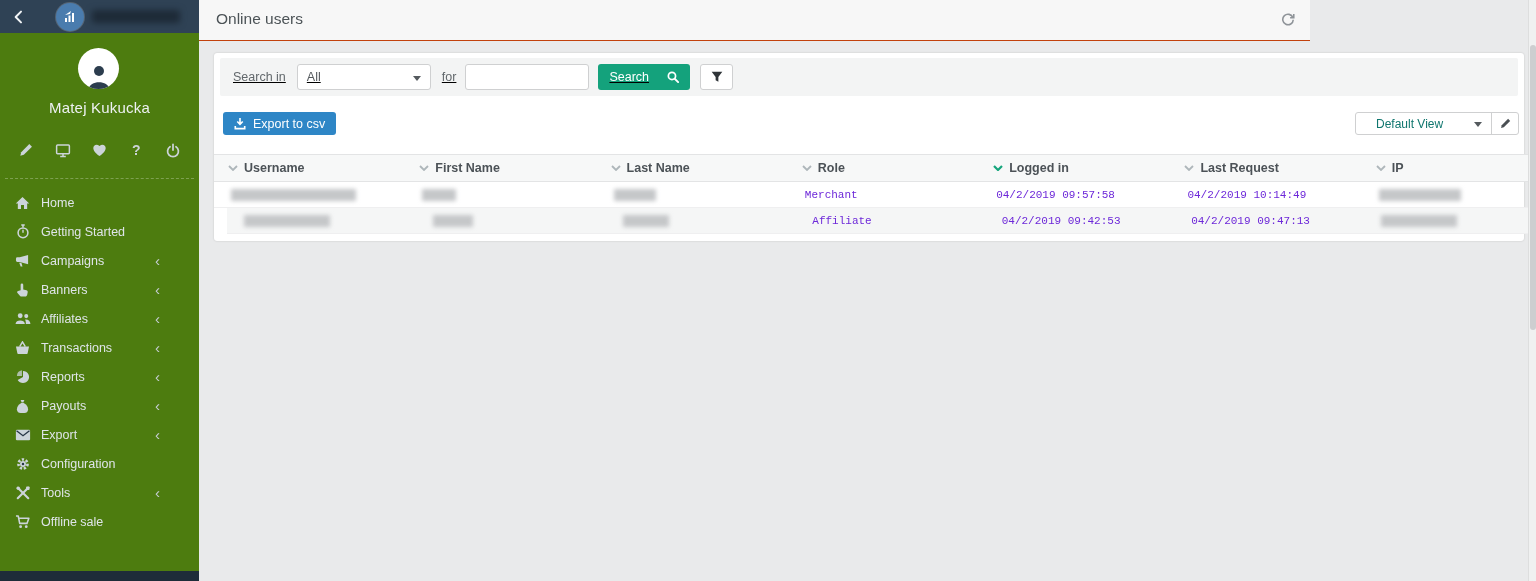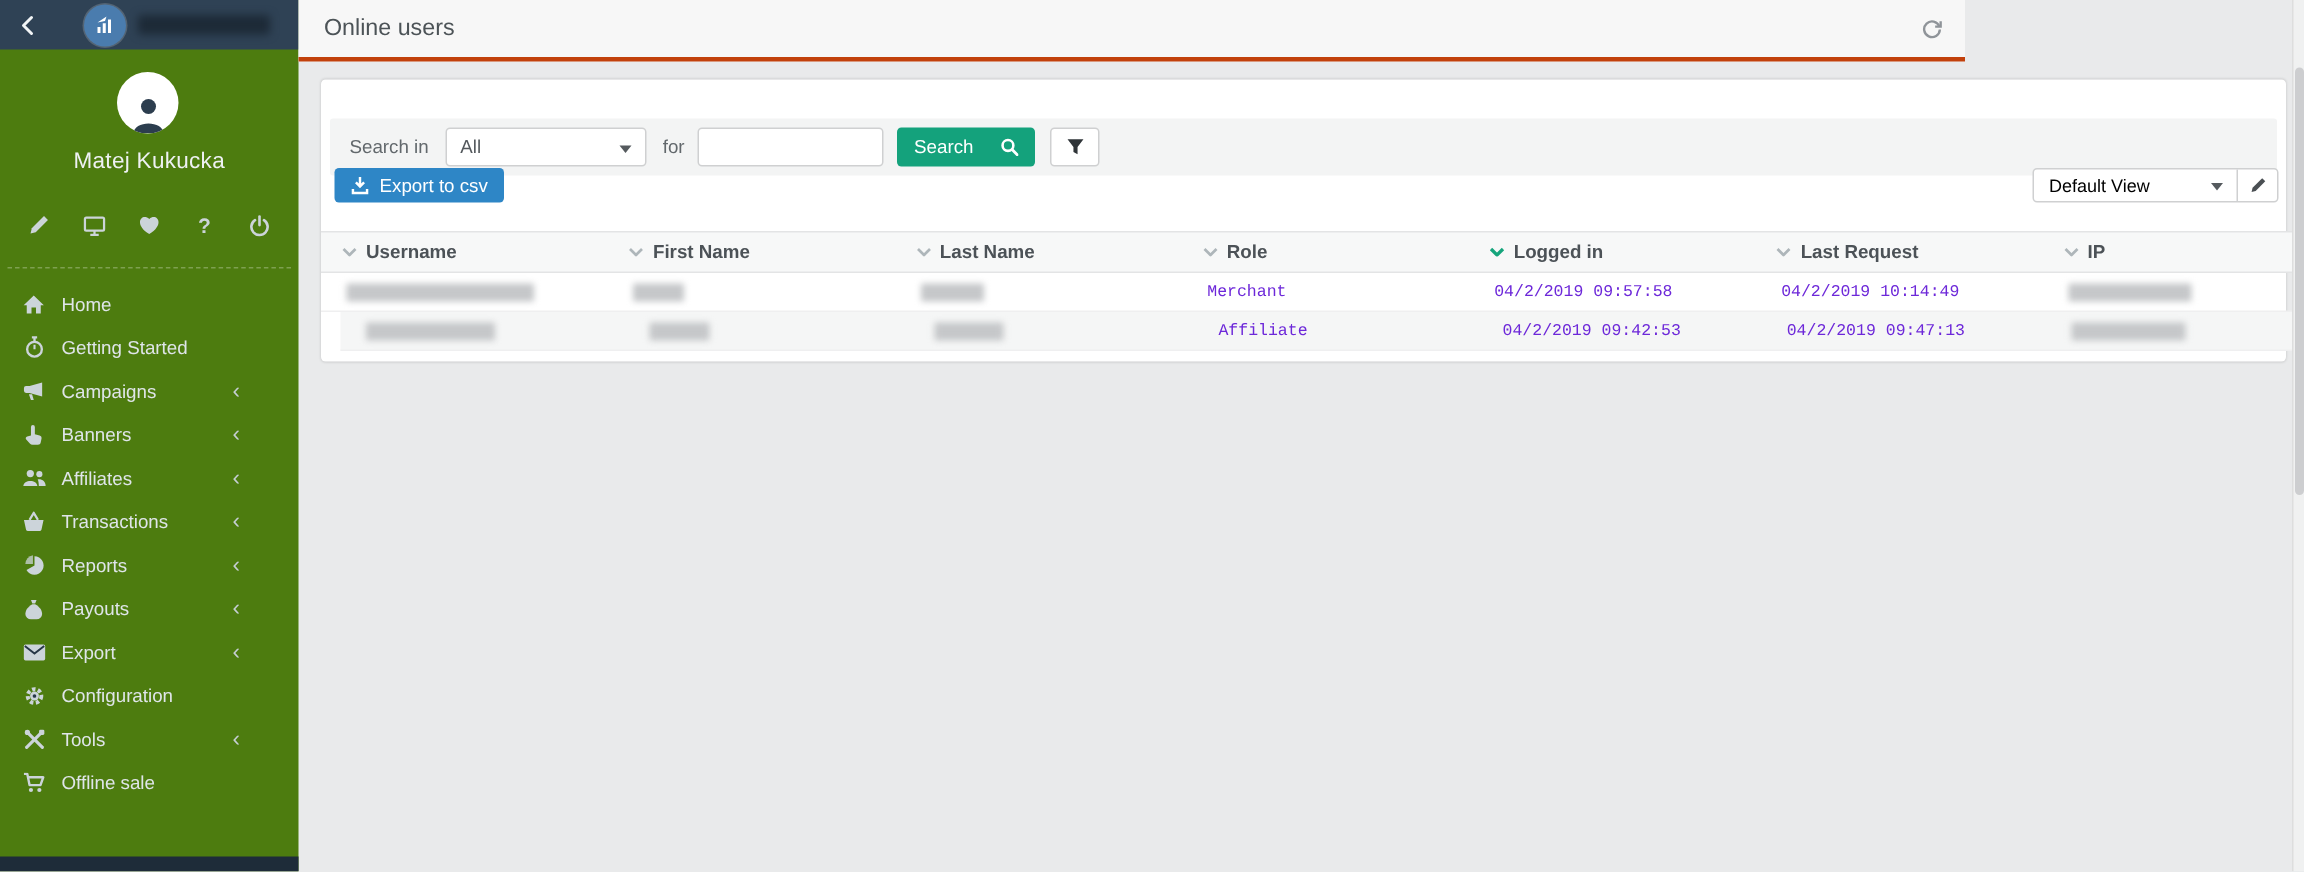--- a/index.html
+++ b/index.html
@@ -23,41 +23,41 @@
 
   .menu { position:absolute; left:0; top:188px; width:177px; }
   .mi { height:29px; display:flex; align-items:center; padding:0 12px 0 14px; cursor:pointer; color:#dfe5e9; }
   .mic { width:17px; height:16px; color:#ccd4da; display:flex; align-items:center; justify-content:center; flex:none; }
   .mil { font-size:12.5px; margin-left:10px; flex:1 1 auto; }
   .sub { color:#c6ced4; font-size:15px; line-height:10px; margin-right:5px; }
   .side-bottom { position:absolute; left:0; top:571px; width:199px; height:10px; background:#1e2c39; }
 
   
   .main { position:absolute; left:199px; top:0; width:1337px; height:581px; }
-  .mheader { position:absolute; left:0; top:0; width:1111px; height:41px; background:#f7f7f7; border-bottom:3px solid #c2410c; }
+  .mheader { position:absolute; left:0; top:0; width:1111px; height:41px; background:#f7f7f7; border-bottom:1px solid #c2410c; }
   .mtitle { position:absolute; left:17px; top:10px; font-size:15.5px; color:#4c5357; }
   .refresh { position:absolute; right:12px; top:9px; width:20px; height:20px; color:#8f9499; cursor:pointer; display:flex; align-items:center; justify-content:center; }
 
   .panel { position:absolute; left:15px; top:53px; width:1310px; height:188px; background:#ffffff; border-radius:3px; box-shadow:0 0 2px rgba(0,0,0,.18); }
 
-  .search-band { position:absolute; left:6px; top:26px; width:1298px; height:38px; background:#f3f4f4; border-radius:2px; display:flex; align-items:center; }
+  .search-band { position:absolute; left:6px; top:5px; width:1298px; height:38px; background:#f3f4f4; border-radius:2px; display:flex; align-items:center;text-decoration:underline; }
   .s-label { font-size:12.5px; color:#62686c; margin-left:13px; }
   .sel { position:relative; margin-left:11px; width:134px; height:26px; background:#fff; border:1px solid #cfd0d1; border-radius:3px; display:flex; align-items:center; cursor:pointer; }
   .sel .sval { font-size:12.5px; color:#54595d; margin-left:9px; }
   .caret { position:absolute; right:9px; top:11px; width:0; height:0; border-left:4px solid transparent; border-right:4px solid transparent; border-top:5px solid #555a5e; }
   .for-label { font-size:12.5px; color:#62686c; margin-left:11px; }
   .s-input { margin-left:9px; width:124px; height:26px; border:1px solid #cfd0d1; border-radius:3px; background:#fff; font-size:12.5px; padding:0 8px; color:#444; outline:none; }
   .search-btn { margin-left:9px; height:26px; padding:0 11px; background:#14a27c; color:#fff; border:none; border-radius:3px; font-size:12.5px; display:flex; align-items:center; gap:18px; cursor:pointer; font-family:inherit; }
   .filter-btn { margin-left:10px; width:33px; height:26px; background:#fff; border:1px solid #cfd0d1; border-radius:3px; display:flex; align-items:center; justify-content:center; color:#2f3438; cursor:pointer; }
 
   .export-btn { position:absolute; left:9px; top:59px; height:23px; padding:0 11px; background:#2e86c6; color:#fff; border:none; border-radius:3px; font-size:12.5px; display:flex; align-items:center; gap:7px; cursor:pointer; font-family:inherit; }
 
   .view-group { position:absolute; right:5px; top:59px; height:23px; display:flex; border:1px solid #cfd0d1; border-radius:3px; background:#fff; }
   .view-sel { position:relative; width:135px; display:flex; align-items:center; cursor:pointer; }
-  .view-sel .sval { font-size:12px; color:#000000; margin-left:10px; }
+  .view-sel .sval { font-size:12px; color:#0f766e; margin-left:20px; }
   .view-sel .caret { top:9px; }
   .view-edit { width:27px; border-left:1px solid #cfd0d1; display:flex; align-items:center; justify-content:center; color:#4a4f53; cursor:pointer; }
 
   .tbl { position:absolute; left:0; top:101px; width:1339px; }
   .thead, .trow { display:grid; grid-template-columns:repeat(7, 1fr); }
   .thead { height:28px; background:#f7f8f8; border-top:1px solid #e3e4e5; border-bottom:1px solid #e3e4e5; }
   .th { display:flex; align-items:center; padding-left:14px; gap:6px; font-size:12.5px; font-weight:bold; color:#4c5257; cursor:pointer; }
   .sortchev { color:#aeb6ba; display:flex; }
   .sortchev.on { color:#16a57c; }
   .trow { height:26px; border-bottom:1px solid #efeff0; }

